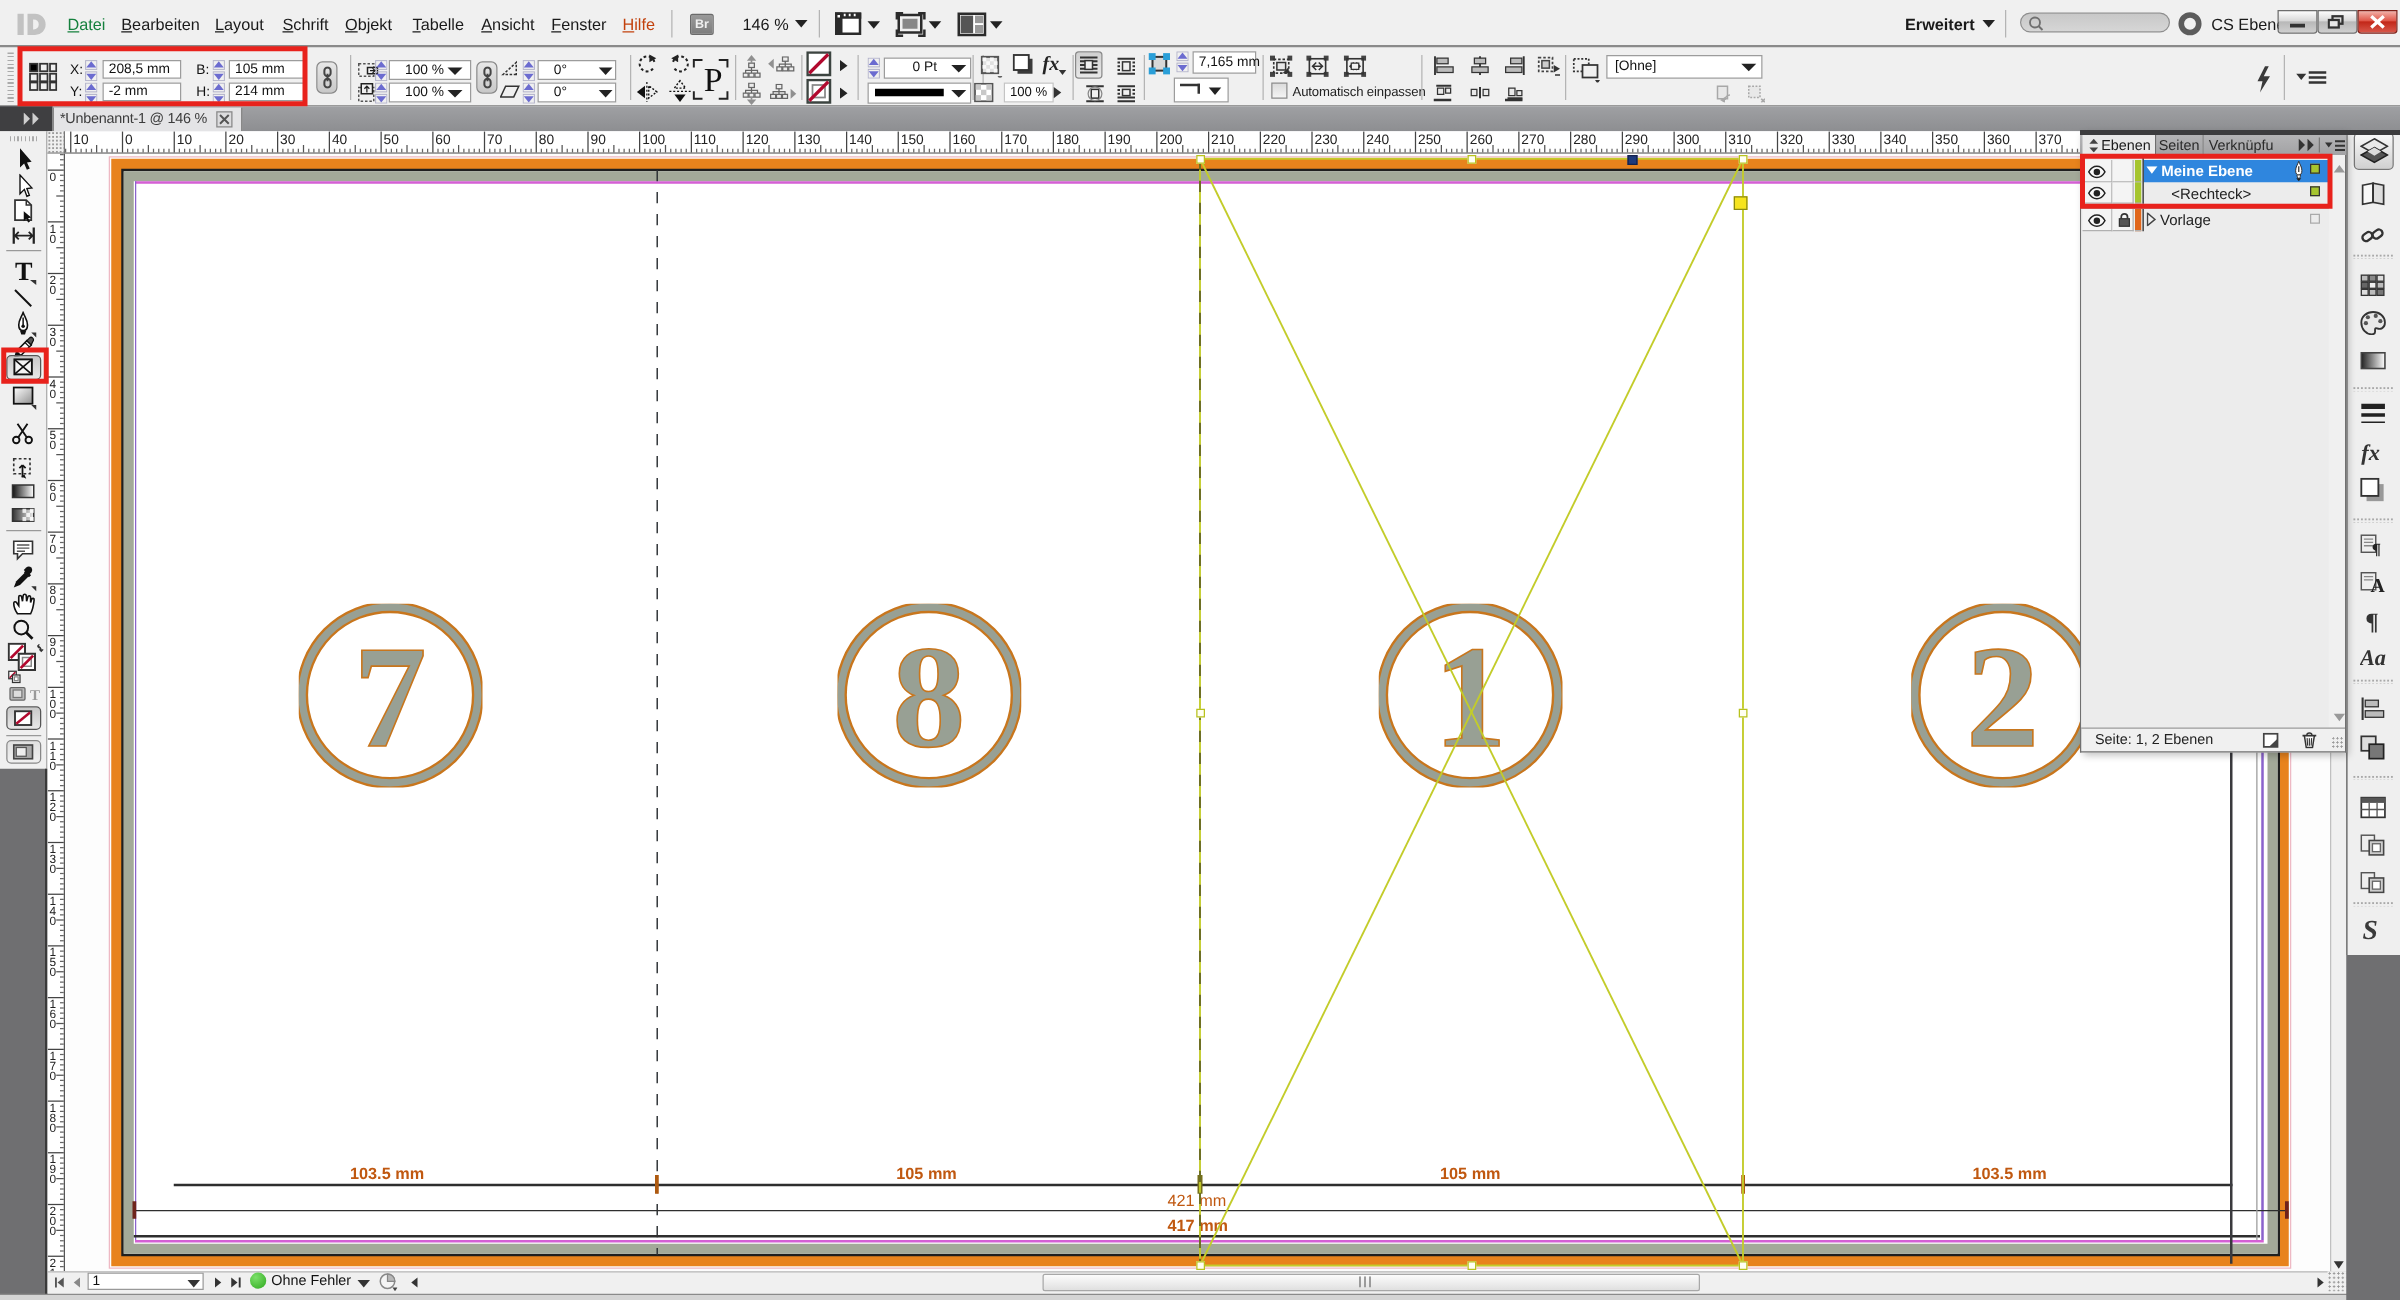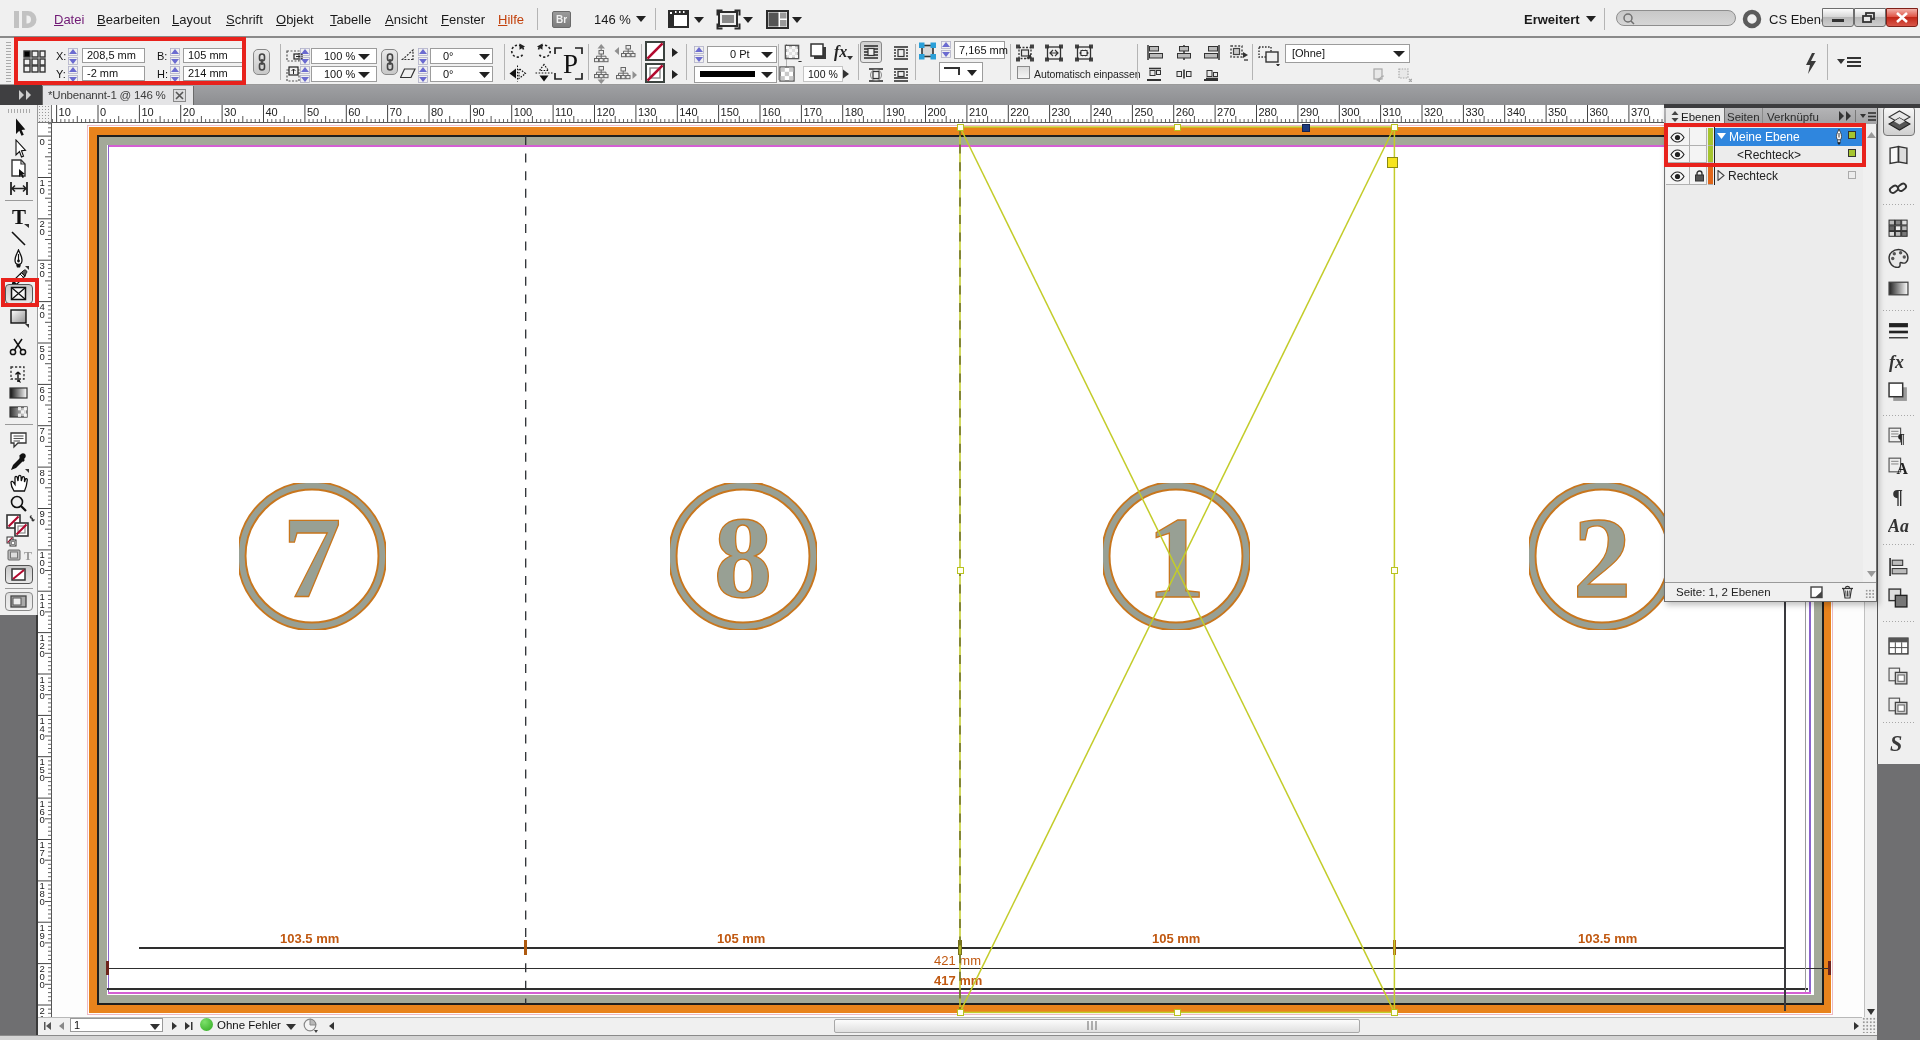--- a/index.html
+++ b/index.html
@@ -11,21 +11,21 @@
 .dd{position:absolute;background:#fff;border:1px solid #9c9c9c;font-size:11px;color:#111}
 u{text-decoration:underline}
 </style></head><body>
 
 <div class="a" style="left:0;top:0;width:1920px;height:36px;background:#f0f0f0"></div>
 <div class="a" style="left:0;top:36px;width:1920px;height:2px;background:#8a8a8a"></div>
 <svg class="a" style="left:13px;top:9px" width="26" height="22">
     <rect x="1" y="2" width="5" height="17" fill="#c2c2c2"></rect>
     <path d="M9,2 h6 a8.5,8.5 0 0 1 0,17 h-6 Z M14,6.5 h-0.5 v8 H14 a4,4 0 0 0 0,-8 Z" fill="#c2c2c2" fill-rule="evenodd"></path>
   </svg>
-<div class="a" style="left:54px;top:12px;font-size:13px;color:#701a75"><u>D</u>atei</div>
+<div class="a" style="left:54px;top:12px;font-size:13px;color:#15803d"><u>D</u>atei</div>
 <div class="a" style="left:97px;top:12px;font-size:13px;color:#1a1a1a"><u>B</u>earbeiten</div>
 <div class="a" style="left:172px;top:12px;font-size:13px;color:#1a1a1a"><u>L</u>ayout</div>
 <div class="a" style="left:226px;top:12px;font-size:13px;color:#1a1a1a"><u>S</u>chrift</div>
 <div class="a" style="left:276px;top:12px;font-size:13px;color:#1a1a1a"><u>O</u>bjekt</div>
 <div class="a" style="left:330px;top:12px;font-size:13px;color:#1a1a1a"><u>T</u>abelle</div>
 <div class="a" style="left:385px;top:12px;font-size:13px;color:#1a1a1a"><u>A</u>nsicht</div>
 <div class="a" style="left:441px;top:12px;font-size:13px;color:#1a1a1a"><u>F</u>enster</div>
 <div class="a" style="left:498px;top:12px;font-size:13px;color:#c2410c"><u>H</u>ilfe</div>
 <div class="sep" style="left:537px;top:8px;height:22px"></div>
 <div class="a" style="left:552px;top:11px;width:19px;height:17px;background:linear-gradient(#9a9a9a,#7d7d7d);border:1px solid #6a6a6a;border-radius:2px;color:#f0f0f0;font-size:10px;font-weight:bold;text-align:center;line-height:15px">Br</div>
@@ -1751,39 +1751,39 @@
 <div class="a" style="left:1690px;top:167px;width:17px;height:17.5px;background:#f4f4f4;border-right:1px solid #b0b0b0;border-bottom:1px solid #b0b0b0"></div>
 <div class="a" style="left:1707.5px;top:167px;width:5.5px;height:17.5px;background:#e0661a;border-bottom:1px solid #b0b0b0"></div>
 <svg class="a" style="left:1670px;top:170.5px" width="15" height="11" viewBox="0 0 15 11">
     <path d="M1,5.5 C3,2 5.5,1 7.5,1 C9.5,1 12,2 14,5.5 C12,9 9.5,10 7.5,10 C5.5,10 3,9 1,5.5 Z" fill="#f8f8f8" stroke="#222" stroke-width="1.1"></path>
     <circle cx="7.5" cy="5.5" r="2.6" fill="#222"></circle>
   </svg>
 <div class="a" style="left:1713.5px;top:123.5px;width:1.5px;height:61px;background:#222"></div>
 <svg class="a" style="left:1716.5px;top:133px" width="10" height="7">
     <polygon points="0,0 9,0 4.5,6" fill="#fff"></polygon>
   </svg>
-<div class="a" style="left:1729px;top:130px;font-size:12px;font-weight:normal;color:#fff">Meine Ebene</div>
+<div class="a" style="left:1729px;top:130px;font-size:12px;font-weight:bold;color:#fff">Meine Ebene</div>
 <svg class="a" style="left:1833px;top:128px" width="12" height="17" viewBox="0 0 12 17">
     <path d="M6,1 C5,4 3.5,5.5 3.5,8.5 C3.5,11 4.5,12 6,12 C7.5,12 8.5,11 8.5,8.5 C8.5,5.5 7,4 6,1 Z" fill="#fff" stroke="#333" stroke-width="0.8"></path>
     <line x1="6" y1="5" x2="6" y2="9.5" stroke="#333"></line>
     <path d="M4.5,12 h3 l-0.6,2.5 h-1.8 Z" fill="#fff" stroke="#333" stroke-width="0.7"></path>
     <polygon points="4,14.5 8,14.5 6,17" fill="#222"></polygon>
   </svg>
 <div class="a" style="left:1847.5px;top:131px;width:8px;height:8px;background:#a6c52f;border:1.2px solid #333"></div>
 <div class="a" style="left:1737px;top:148px;font-size:12px;color:#222">&lt;Rechteck&gt;</div>
 <div class="a" style="left:1847.5px;top:149px;width:8px;height:8px;background:#a6c52f;border:1.2px solid #333"></div>
 <div class="a" style="left:1665px;top:163px;width:198px;height:4px;background:#dcdcdc;border-bottom:1px solid #b0b0b0"></div>
 <svg class="a" style="left:1694px;top:170px" width="11" height="12" viewBox="0 0 11 12">
     <rect x="1.5" y="5" width="8" height="6" fill="#555" stroke="#333"></rect>
     <path d="M3,5 V3.5 a2.5,2.5 0 0 1 5,0 V5" fill="none" stroke="#333" stroke-width="1.4"></path>
   </svg>
 <svg class="a" style="left:1717px;top:169.5px" width="8" height="11">
     <polygon points="1,0.5 7,5.5 1,10.5" fill="#f0f0f0" stroke="#444" stroke-width="1.1"></polygon>
   </svg>
-<div class="a" style="left:1728px;top:169px;font-size:12px;color:#222">Rechteck</div>
+<div class="a" style="left:1728px;top:169px;font-size:12px;color:#222">Vorlage</div>
 <div class="a" style="left:1847.5px;top:171px;width:8px;height:8px;background:#ececec;border:1.2px solid #aaa"></div>
 <svg class="a" style="left:1866px;top:131px" width="11" height="9">
     <polygon points="5.5,1 10,7 1,7" fill="#999"></polygon>
   </svg>
 <svg class="a" style="left:1866px;top:569px" width="11" height="9">
     <polygon points="1,2 10,2 5.5,8" fill="#999"></polygon>
   </svg>
 <div class="a" style="left:1665px;top:581.5px;width:211px;height:1px;background:#9a9a9a"></div>
 <div class="a" style="left:1676px;top:585.5px;font-size:11.5px;color:#222">Seite: 1, 2 Ebenen</div>
 <svg class="a" style="left:1810px;top:586px" width="14" height="13">

